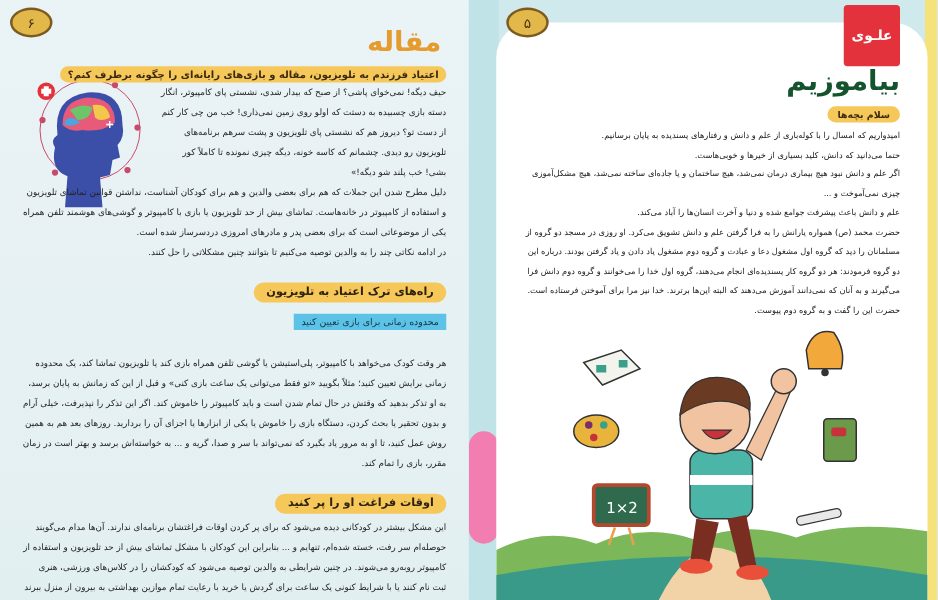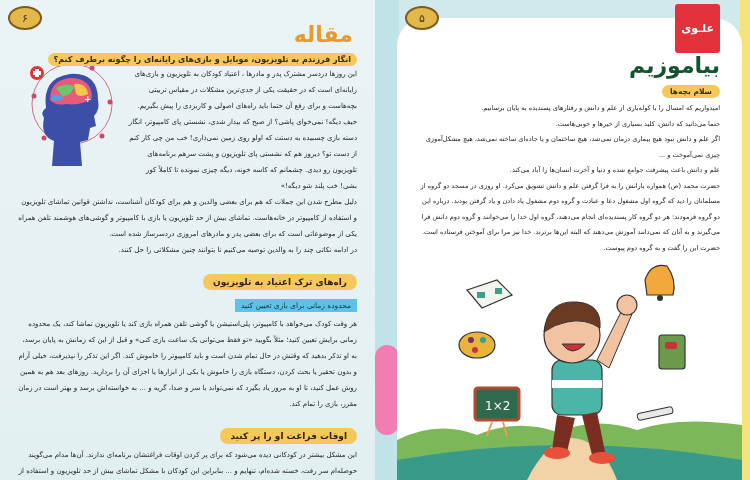--- a/index.html
+++ b/index.html
@@ -29,21 +29,21 @@
   .highlight-yellow {
     display: inline-block; background: #f6c759; color: #3a2a10;
     font-size: 8px; font-weight: bold; padding: 2px 6px; border-radius: 8px; margin-top: 6px;
   }
   .subhead-pill {
     display: inline-block; background: #f6c759; color: #2e2210;
     font-size: 9px; font-weight: bold; padding: 3px 10px; border-radius: 10px; margin: 16px 0 3px;
   }
   .subhead-blue {
     display: inline-block; background: #5cc3e6; color: #13344a;
-    font-size: 7.5px; padding: 2px 6px; margin-bottom: 4px;
+    font-size: 7.5px; padding: 2px 6px; margin-bottom: 19px;
   }
   .para { font-size: 7px; line-height: 16px; color: #222; }
   .text-block-top { padding-right: 0; margin-left: 110px; }
   .brain {
     position: absolute; left: 22px; top: 56px; width: 98px; height: 110px;
   }
   .right-content { position: absolute; left: 44px; right: 30px; top: 4px; }
   .brand-badge {
     display: inline-block; background: #e3323b; color: #fff; font-size: 11px; font-weight: bold;
     padding: 18px 6px; border-radius: 3px;
@@ -77,23 +77,22 @@
       <path d="M52 28 Q64 26 66 38 Q58 42 54 38 Z" fill="#f2c84a"></path>
       <path d="M30 40 Q36 36 42 42 Q36 46 30 44 Z" fill="#4aa6e0"></path>
       <rect x="8" y="10" width="14" height="14" rx="7" fill="#e3323b"></rect>
       <rect x="13" y="13" width="4" height="8" fill="#fff"></rect>
         <rect x="11" y="15" width="8" height="4" fill="#fff"></rect>
       <text x="62" y="46" font-size="9" fill="#fff" font-weight="bold">+</text>
     </svg>
 
     <div class="left-content rtl">
       <div class="title-maqale">مقاله</div>
-      <div class="highlight-yellow">انگار فرزندم به تلویزیون، موبایل و بازی‌های رایانه‌ای را چگونه برطرف کنم؟</div>
+      <div class="highlight-yellow">اعتیاد فرزندم به تلویزیون، مقاله و بازی‌های رایانه‌ای را چگونه برطرف کنم؟</div>
       <div class="text-block-top">
-        <p class="para">این روزها دردسر مشترک پدر و مادرها ، اعتیاد کودکان به تلویزیون و بازی‌های رایانه‌ای است که در حقیقت یکی از جدی‌ترین مشکلات در مقیاس تربیتی بچه‌هاست و برای رفع آن حتما باید راه‌های اصولی و کاربردی را پیش بگیریم.</p>
         <p class="para">حیف دیگه! نمی‌خوای پاشی؟ از صبح که بیدار شدی، نشستی پای کامپیوتر، انگار دسته بازی چسبیده به دستت که اولو روی زمین نمی‌ذاری! خب من چی کار کنم از دست تو؟ دیروز هم که نشستی پای تلویزیون و پشت سرهم برنامه‌های تلویزیون رو دیدی. چشمانم که کاسه خونه، دیگه چیزی نمونده تا کاملاً کور بشی! خب پلند شو دیگه!»</p>
       </div>
       <p class="para">دلیل مطرح شدن این جملات که هم برای بعضی والدین و هم برای کودکان آشناست، نداشتن قوانین تماشای تلویزیون و استفاده از کامپیوتر در خانه‌هاست. تماشای بیش از حد تلویزیون یا بازی با کامپیوتر و گوشی‌های هوشمند تلفن همراه یکی از موضوعاتی است که برای بعضی پدر و مادرهای امروزی دردسرساز شده است.</p>
       <p class="para">در ادامه نکاتی چند را به والدین توصیه می‌کنیم تا بتوانند چنین مشکلاتی را حل کنند.</p>
       <div class="subhead-pill">راه‌های ترک اعتیاد به تلویزیون</div><br>
       <div class="subhead-blue">محدوده زمانی برای بازی تعیین کنید</div>
       <p class="para">هر وقت کودک می‌خواهد با کامپیوتر، پلی‌استیشن یا گوشی تلفن همراه بازی کند یا تلویزیون تماشا کند، یک محدوده زمانی برایش تعیین کنید؛ مثلاً بگویید «تو فقط می‌توانی یک ساعت بازی کنی» و قبل از این که زمانش به پایان برسد، به او تذکر بدهید که وقتش در حال تمام شدن است و باید کامپیوتر را خاموش کند. اگر این تذکر را نپذیرفت، خیلی آرام و بدون تحقیر یا بحث کردن، دستگاه بازی را خاموش یا یکی از ابزارها یا اجزای آن را بردارید. روزهای بعد هم به همین روش عمل کنید، تا او به مرور یاد بگیرد که نمی‌تواند با سر و صدا، گریه و ... به خواسته‌اش برسد و بهتر است در زمان مقرر، بازی را تمام کند.</p>
       <div class="subhead-pill">اوقات فراغت او را پر کنید</div>
       <p class="para">این مشکل بیشتر در کودکانی دیده می‌شود که برای پر کردن اوقات فراغتشان برنامه‌ای ندارند. آن‌ها مدام می‌گویند حوصله‌ام سر رفت، خسته شده‌ام، تنهایم و ... بنابراین این کودکان با مشکل تماشای بیش از حد تلویزیون و استفاده از کامپیوتر روبه‌رو می‌شوند. در چنین شرایطی به والدین توصیه می‌شود که کودکشان را در کلاس‌های ورزشی، هنری ثبت نام کنند یا با شرایط کنونی یک ساعت برای گردش یا خرید با رعایت تمام موازین بهداشتی به بیرون از منزل ببرند که بهتر است در این زمان هر دو والد حضور داشته و در ساعات خلوت روز یا شب باشد. همچنین جهت تقویت ارتباط‌های عاطفی خانوادگی، حتما ساعتی از روز را با او بازی کنند تا به بهترین شکل، اوقات فراغت او را پر کنند.</p>
     </div>

